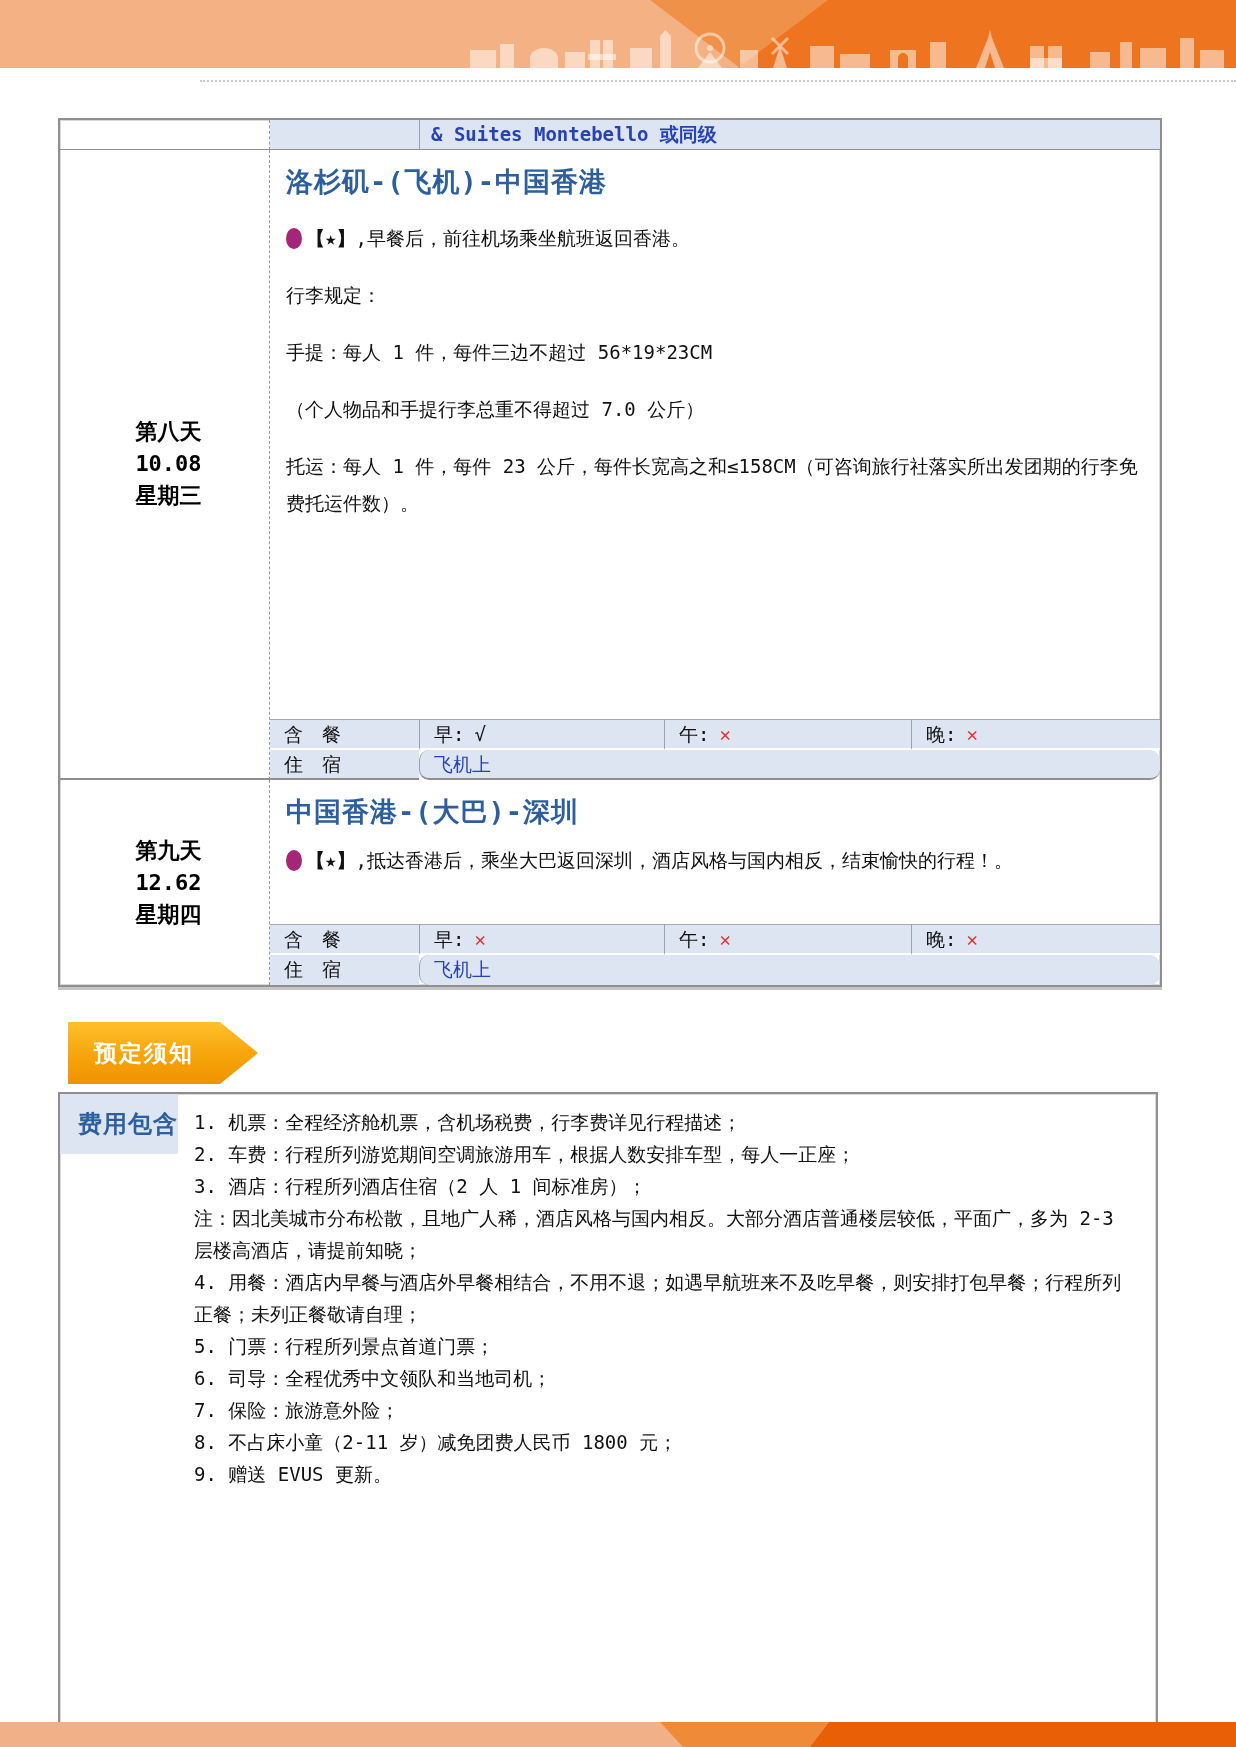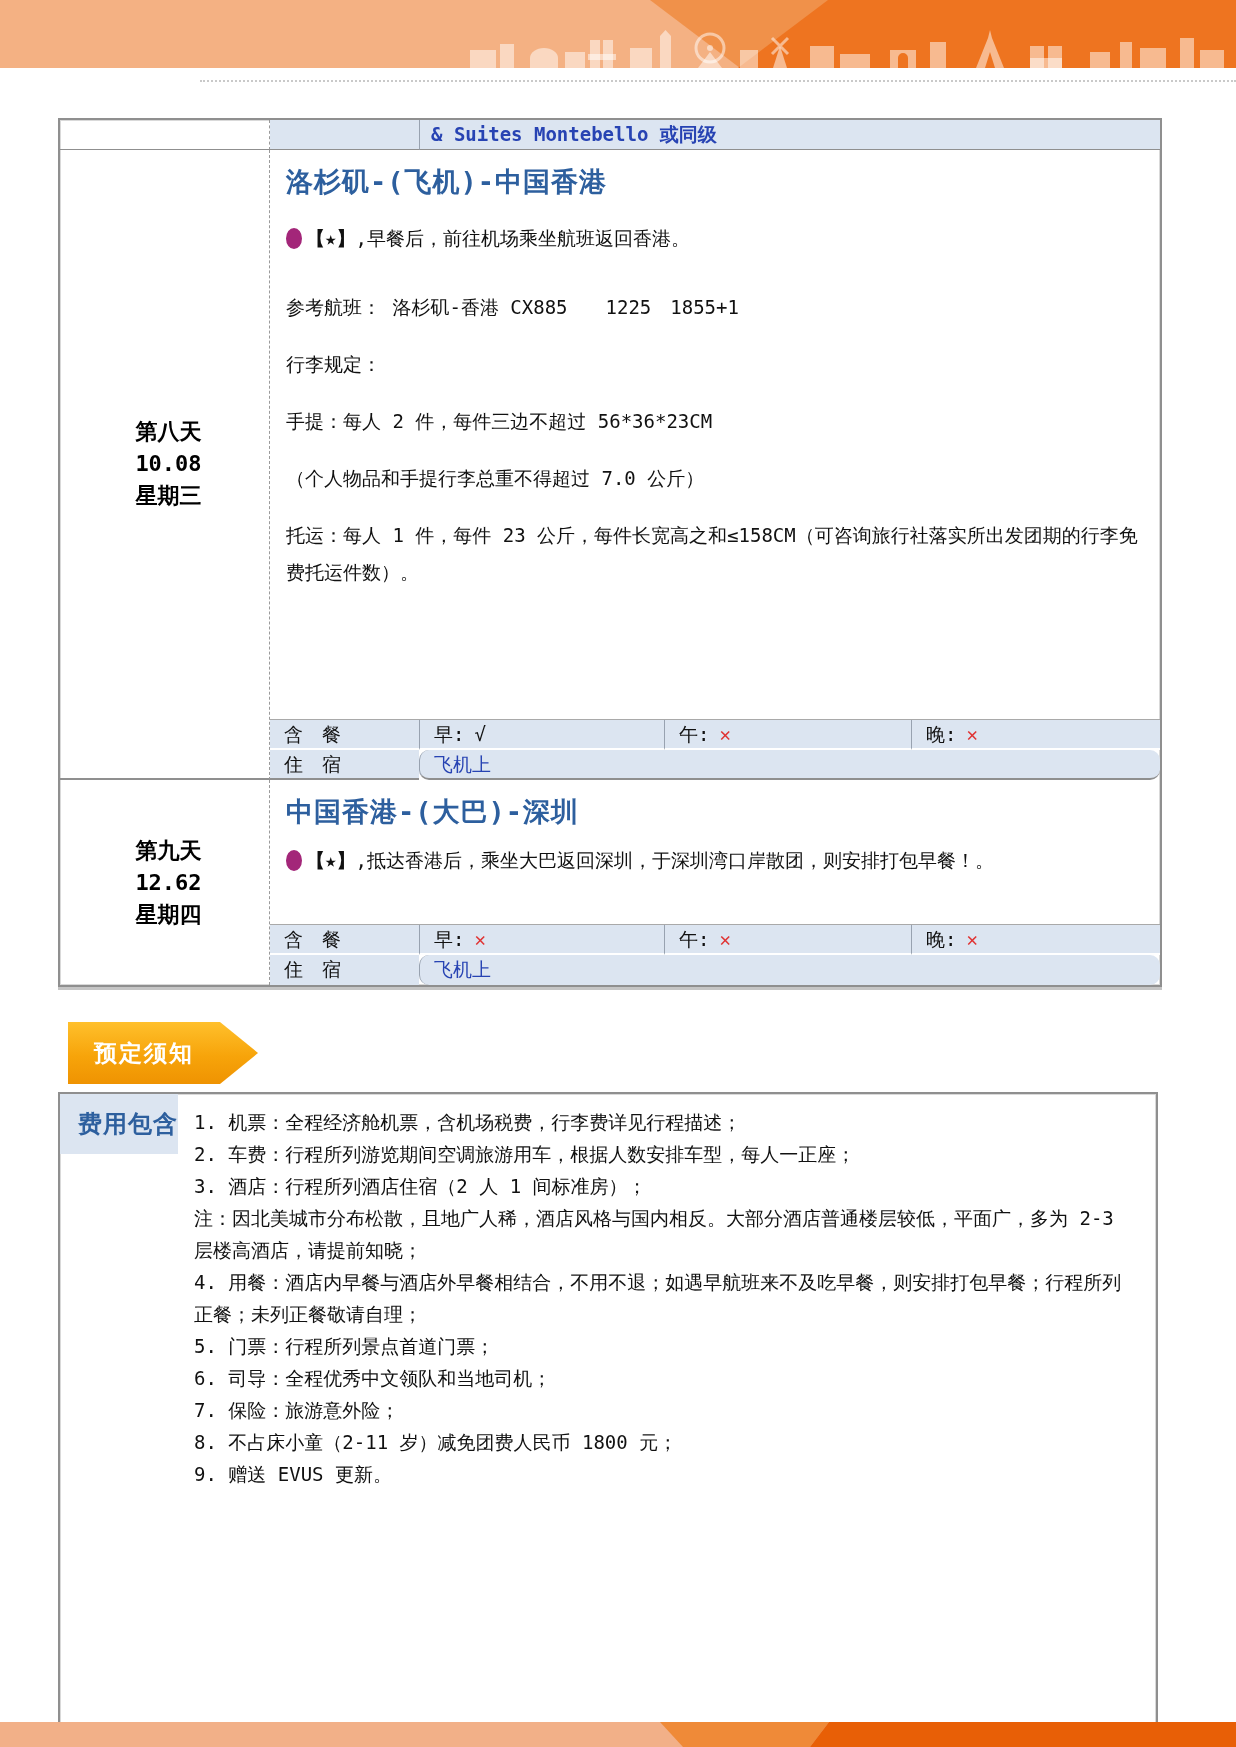--- a/index.html
+++ b/index.html
@@ -136,23 +136,22 @@
       <span>星期三</span>
     </div>
     <div class="cell d8-content">
       <div class="day-title">洛杉矶-(飞机)-中国香港</div>
       <div class="summary-line">
         <span class="bullet-dot"></span>
         <span style="font-weight:bold;">【★】</span>
         <span>,早餐后，前往机场乘坐航班返回香港。</span>
       </div>
       <div class="day-paragraphs">
-        <p style="margin-top:32px;">参考航班： 洛杉矶-香港 CX885　　1225　1855+1</p>
         <p>行李规定：</p>
-        <p>手提：每人 2 件，每件三边不超过 56*36*23CM</p>
+        <p>手提：每人 1 件，每件三边不超过 56*19*23CM</p>
         <p>（个人物品和手提行李总重不得超过 7.0 公斤）</p>
         <p>托运：每人 1 件，每件 23 公斤，每件长宽高之和≤158CM（可咨询旅行社落实所出发团期的行李免费托运件数）。</p>
       </div>
     </div>
 
     <div class="cell meal-label blue-bg d8-ml">含　餐</div>
     <div class="cell meal-cell blue-bg d8-mb">
       <span>早:</span><span class="mark-yes">√</span>
     </div>
     <div class="cell meal-cell blue-bg d8-mu">
@@ -168,21 +167,21 @@
     <div class="cell day-cell d9-day">
       <span>第九天</span>
       <span>12.62</span>
       <span>星期四</span>
     </div>
     <div class="cell d9-content">
       <div class="day-title">中国香港-(大巴)-深圳</div>
       <div class="summary-line" style="margin-top:12px;">
         <span class="bullet-dot"></span>
         <span style="font-weight:bold;">【★】</span>
-        <span>,抵达香港后，乘坐大巴返回深圳，于深圳湾口岸散团，则安排打包早餐！。</span>
+        <span>,抵达香港后，乘坐大巴返回深圳，酒店风格与国内相反，结束愉快的行程！。</span>
       </div>
     </div>
 
     <div class="cell meal-label blue-bg d9-ml">含　餐</div>
     <div class="cell meal-cell blue-bg d9-mb">
       <span>早:</span><span class="mark-no">✕</span>
     </div>
     <div class="cell meal-cell blue-bg d9-mu">
       <span>午:</span><span class="mark-no">✕</span>
     </div>

